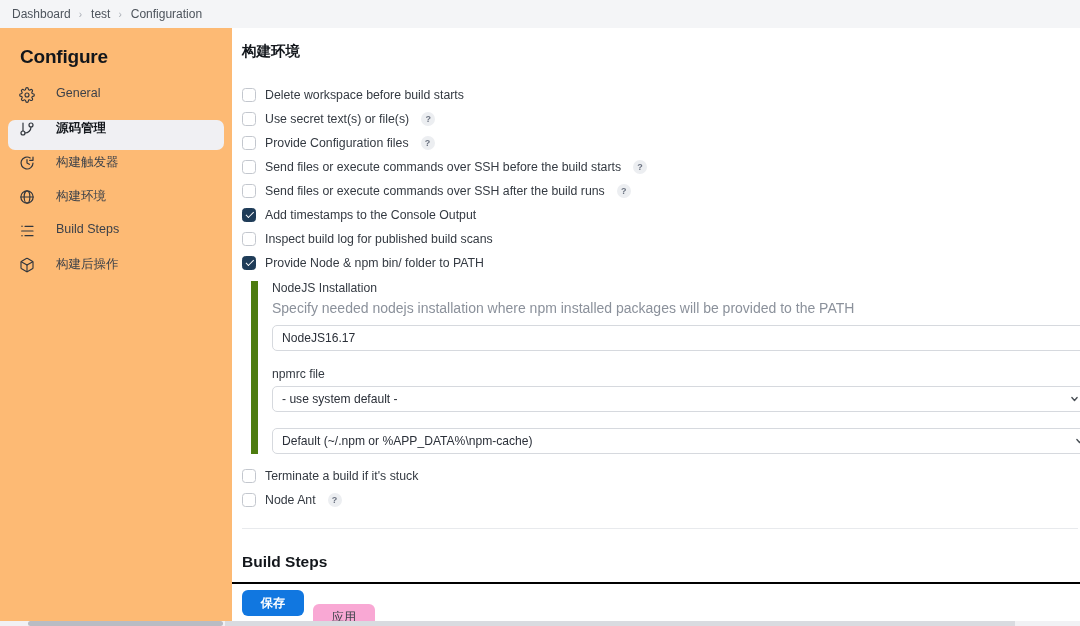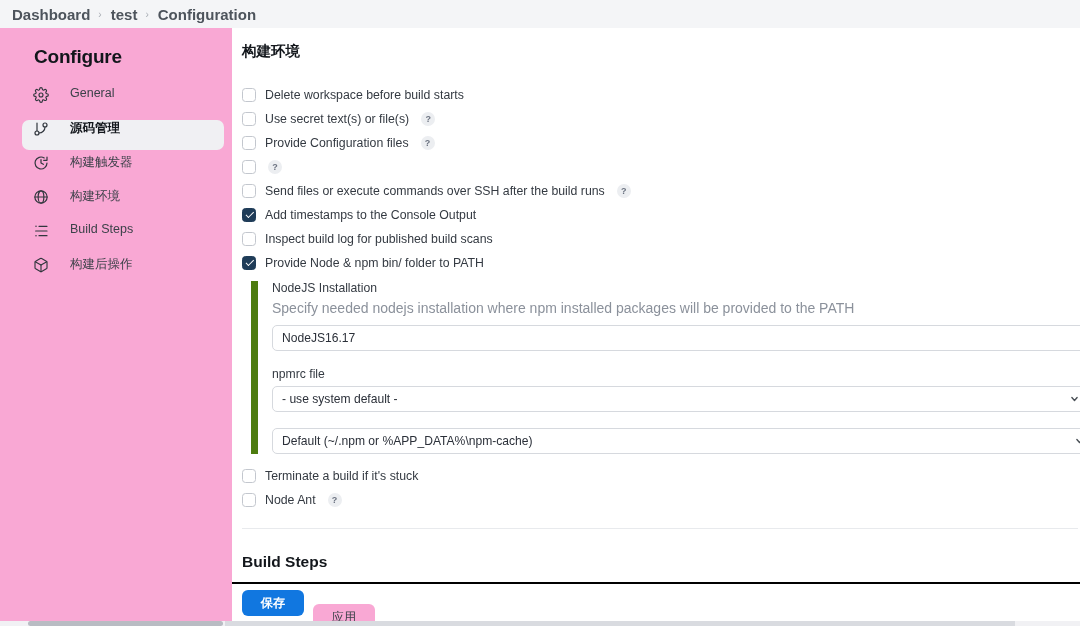--- a/index.html
+++ b/index.html
@@ -14,37 +14,36 @@
 
   
   .crumb-bar {
     position: absolute; top: 0; left: 0;
     width: 1080px; height: 28px;
     background: #f4f5f7;
     display: flex; align-items: center;
     padding-left: 8px;
   }
   .crumb {
-    font-size: 15px; color: #4d545c;
+    font-size: 12px; color: #4d545c;
     padding: 2px 4px; border-radius: 3px;
     white-space: nowrap;
-    font-weight: bold;
   }
   .crumb.link { cursor: pointer; }
   .crumb-sep {
     font-size: 10px; color: #a9aeb5;
     margin: 0 5px 0 4px;
   }
 
   
   .sidebar {
     position: absolute; top: 28px; left: 0;
     width: 232px; height: 598px;
-    background: #f9a8d4;
-    padding: 18px 0 0 14px;
+    background: #fdba74;
+    padding: 18px 0 0 0;
   }
   .side-title {
     font-size: 19px; font-weight: bold;
     color: #12161b; letter-spacing: -0.2px;
     padding: 0 0 0 20px; margin-bottom: 18px;
   }
   .nav-item {
     display: flex; align-items: flex-start;
     height: 30px; margin: 0 8px 0 8px;
     padding-left: 10px;
@@ -324,20 +323,21 @@
       </div>
 
       <div class="cb-row">
         <span class="cb-box"></span>
         <span class="cb-label">Provide Configuration files</span>
         <span class="help">?</span>
       </div>
 
       <div class="cb-row">
         <span class="cb-box"></span>
+        <span class="cb-label">Send files or execute commands over SSH before the build starts</span>
         <span class="help">?</span>
       </div>
 
       <div class="cb-row">
         <span class="cb-box"></span>
         <span class="cb-label">Send files or execute commands over SSH after the build runs</span>
         <span class="help">?</span>
       </div>
 
       <div class="cb-row">

